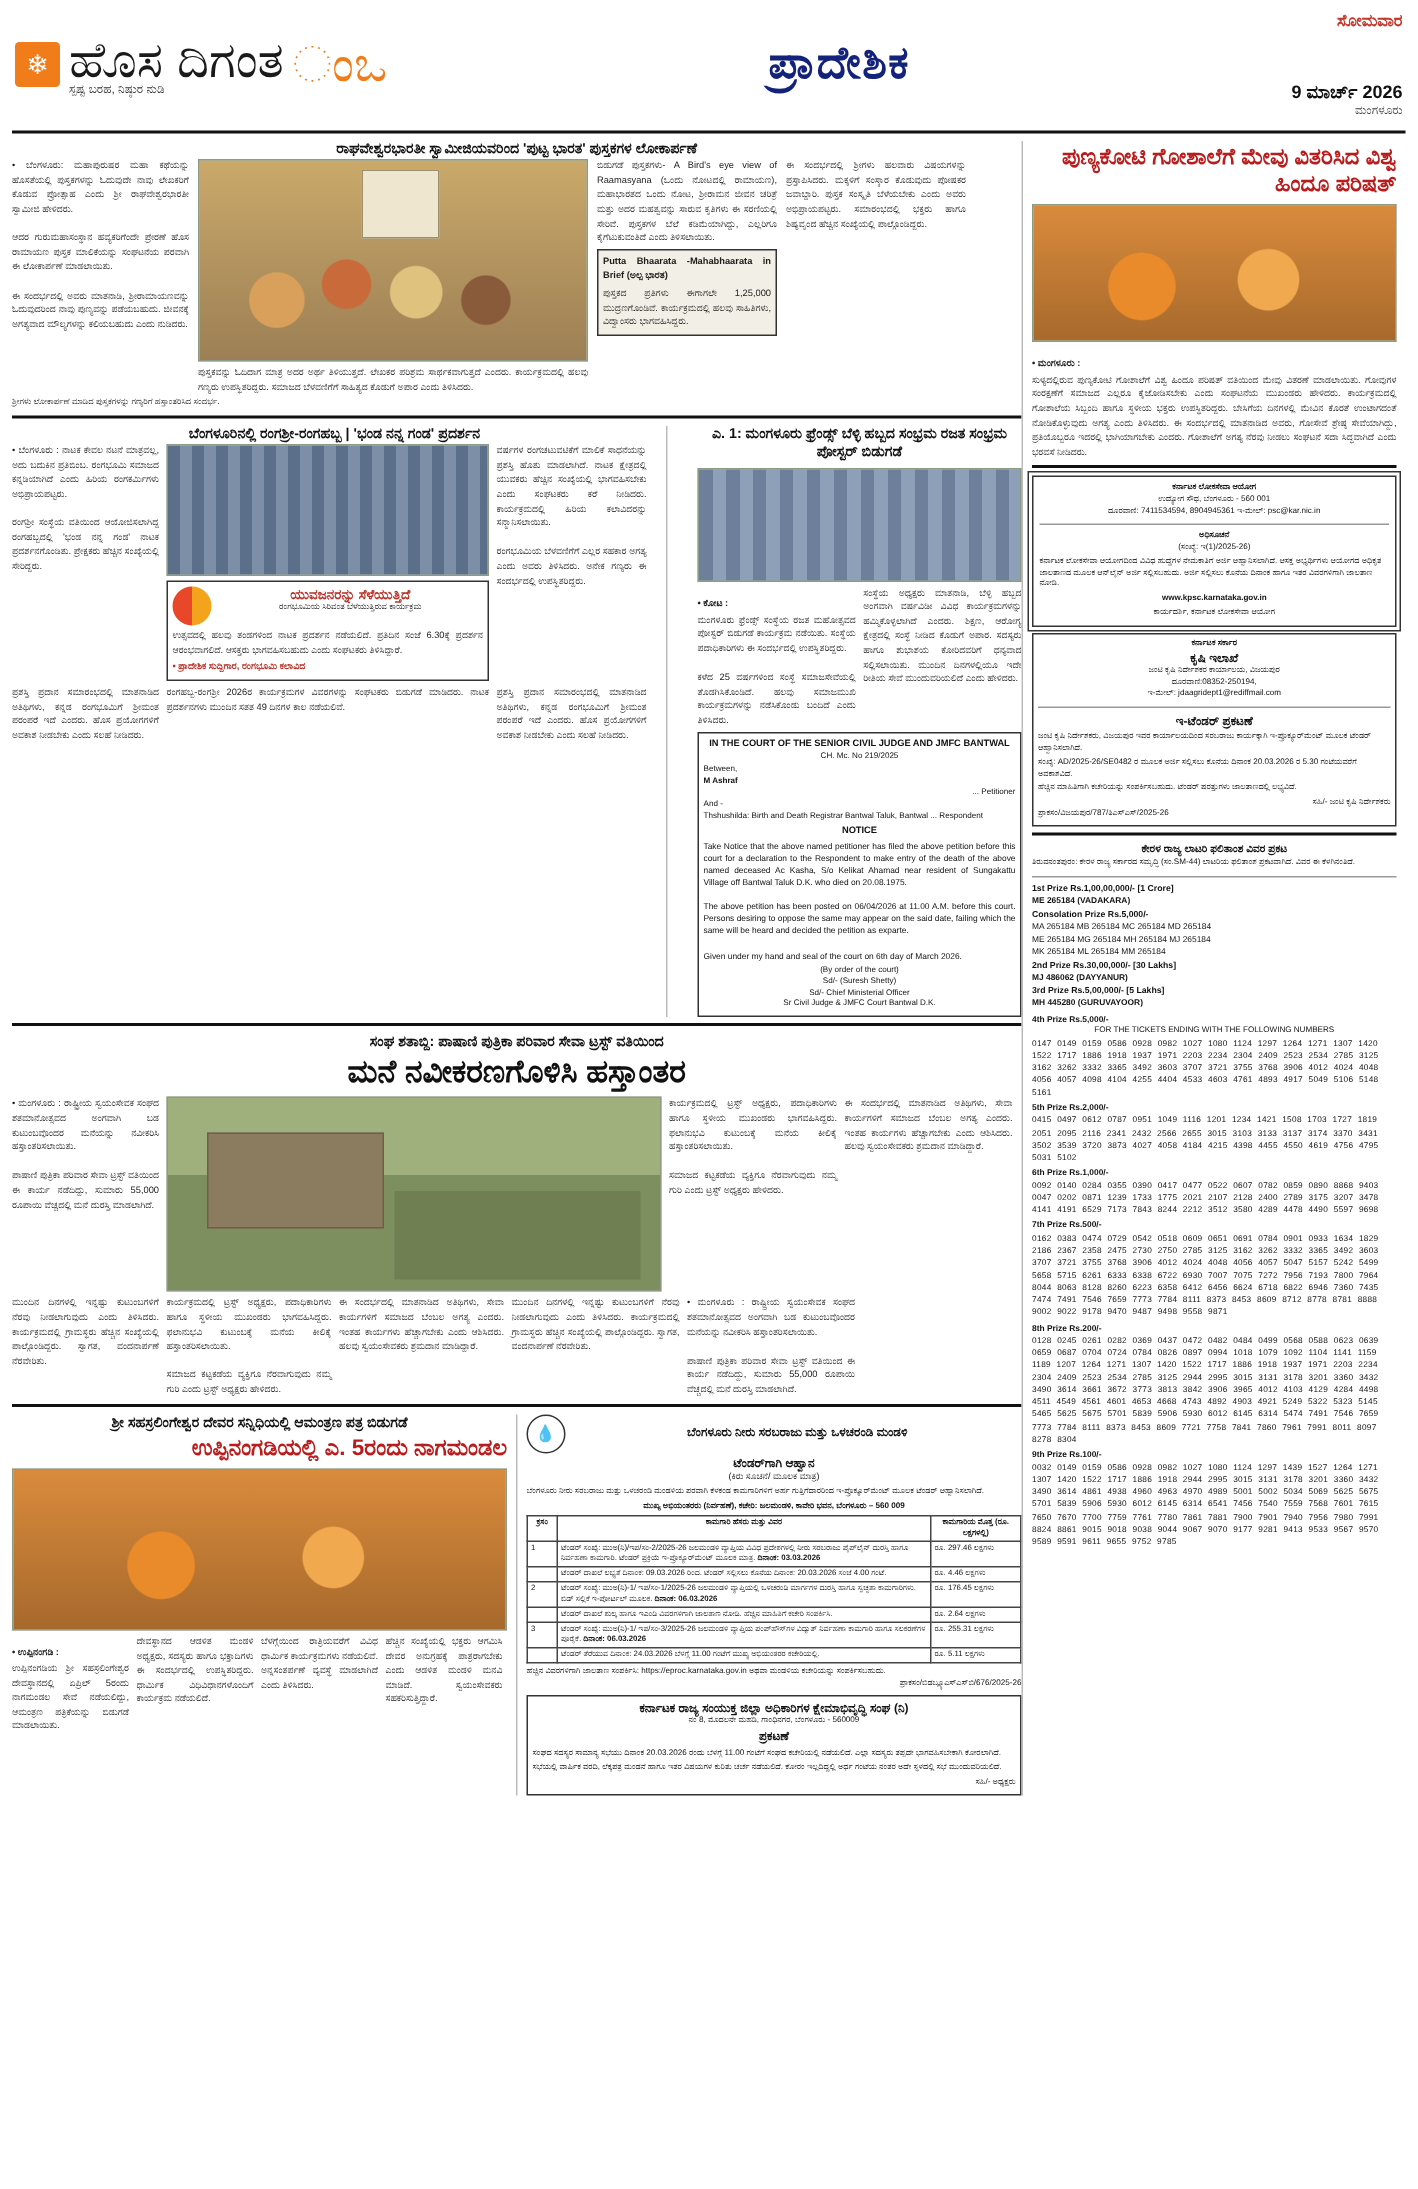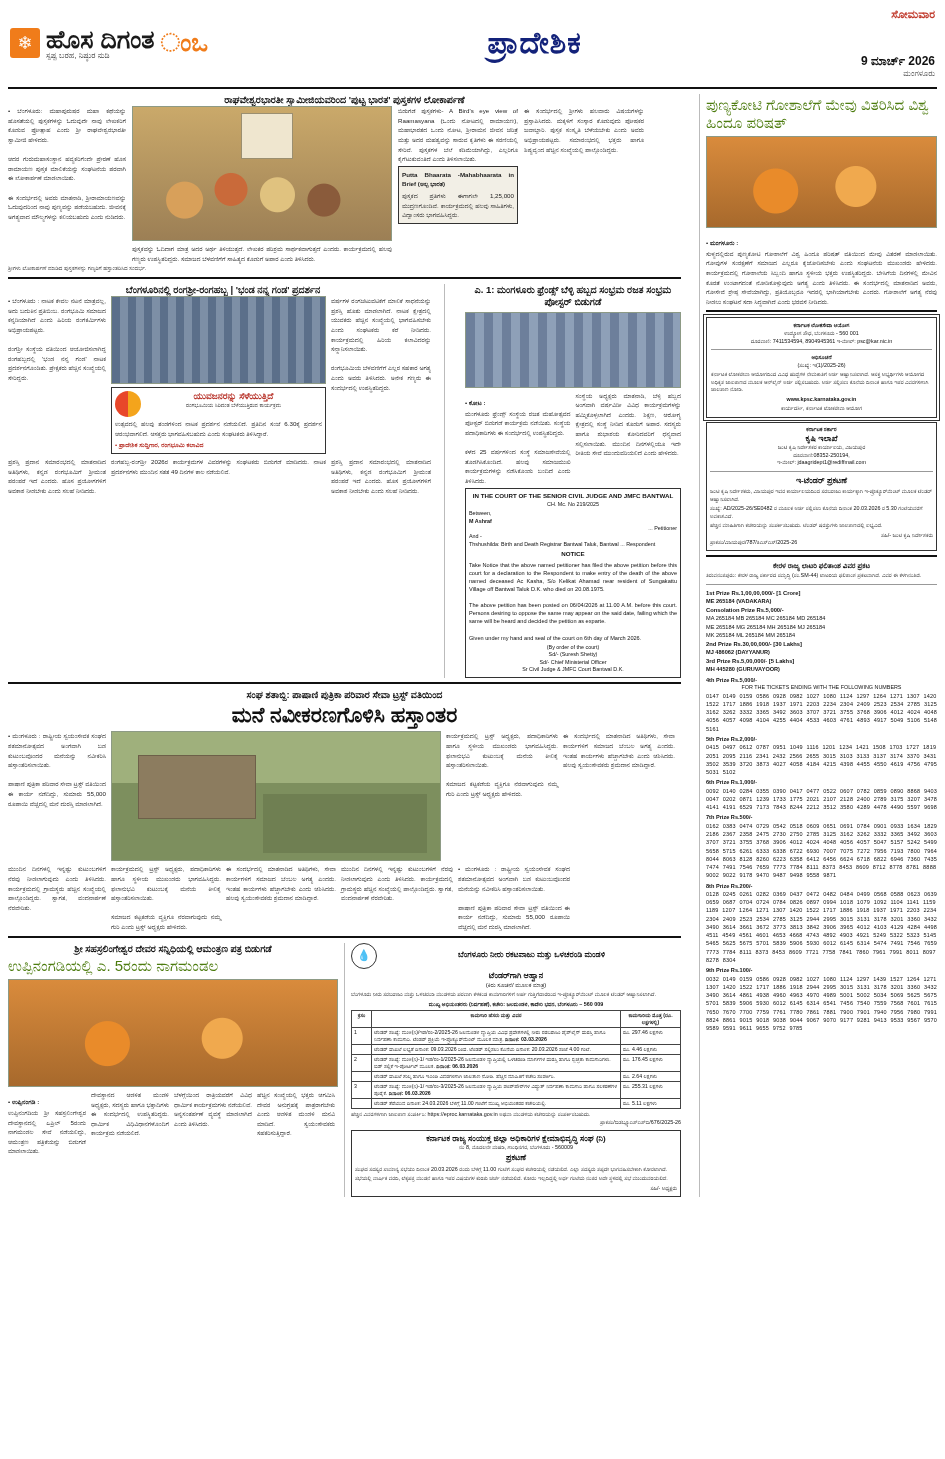--- a/index.html
+++ b/index.html
@@ -11,38 +11,38 @@
     color: #111;
     overflow: hidden;
   }
   .page { width:945px; height:1459px; position:relative; padding:6px 8px; }
 
   
   .masthead { display:flex; align-items:center; justify-content:space-between; padding:2px 2px 6px 2px; }
   .logo-wrap { display:flex; align-items:center; gap:6px; }
   .logo-badge { width:30px; height:30px; background:#f07c1a; border-radius:3px; display:flex; align-items:center; justify-content:center; color:#fff; font-size:18px; }
   .logo-text { line-height:1; }
-  .logo-main { font-size:25px; font-weight:bold; color:#1a1a1a; letter-spacing:0px; }
+  .logo-main { font-size:33px; font-weight:normal; color:#1a1a1a; letter-spacing:0px; }
   .logo-sub { font-size:8px; color:#333; }
   .section-title { font-size:30px; font-weight:bold; color:#13227a; letter-spacing:1px; }
   .dateblock { text-align:right; line-height:1.25; }
   .dateblock .day { color:#c0392b; font-size:11px; font-weight:bold; }
   .dateblock .date { font-size:12px; font-weight:bold; color:#111;margin-top:32px; }
   .dateblock .city { font-size:8px; color:#444; }
 
   .rule { border-top:2px solid #111; margin:2px 0 5px 0; }
   .thinrule { border-top:1px solid #999; margin:4px 0; }
 
   
-  .cols { display:flex; gap:18px; }
+  .cols { display:flex; gap:0; }
   .colL { width:673px; }
   .colR { width:250px; }
   .head1 { font-size:27px; font-weight:bold; text-align:center; line-height:1.15; margin:2px 0 5px 0; color:#111; }
   .head2 { font-size:21px; font-weight:bold; text-align:center; line-height:1.15; margin:2px 0 4px 0; color:#111; }
-  .head3 { font-size:15px; font-weight:normal; text-align:left; line-height:1.2; margin:2px 0 4px 0; color:#4d7c0f; }
+  .head3 { font-size:15px; font-weight:bold; text-align:right; line-height:1.2; margin:2px 0 4px 0; color:#b91c1c; }
   .kicker { font-size:9.5px; font-weight:bold; text-align:center; line-height:1.3; color:#111; }
 
   .body-text { font-size:6.2px; line-height:1.55; text-align:justify; color:#1d1d1d; hyphens:auto; word-break:break-word; }
 
   .photo { background:#b9c3ae; position:relative; overflow:hidden; border:1px solid #8d9a85; }
   .cap-out { font-size:5.6px; line-height:1.35; text-align:justify; padding-top:2px; color:#222; }
 
   .box { border:1px solid #333; padding:3px; }
   .box-dbl { border:1px solid #333; outline:1px solid #333; outline-offset:2px; padding:4px; }
   .shade { background:#f2efe6; }
@@ -311,21 +311,21 @@
               </div>
             <div style="width:78px">
                 <div class="body-text">ಹೆಚ್ಚಿನ ಸಂಖ್ಯೆಯಲ್ಲಿ ಭಕ್ತರು ಆಗಮಿಸಿ ದೇವರ ಅನುಗ್ರಹಕ್ಕೆ ಪಾತ್ರರಾಗಬೇಕು ಎಂದು ಆಡಳಿತ ಮಂಡಳಿ ಮನವಿ ಮಾಡಿದೆ. ಸ್ವಯಂಸೇವಕರು ಸಹಕರಿಸುತ್ತಿದ್ದಾರೆ.</div>
               </div>
           </div>
         </div>
 
         <div class="sep-v" style="width:337px;padding-left:6px">
           <div class="flexrow" style="align-items:center;gap:5px">
             <div class="logo-circle">💧</div>
-            <div class="ad-head" style="flex:1">ಬೆಂಗಳೂರು ನೀರು ರಕಟವಾಜು ಮತ್ತು ಒಳಚರಂಡಿ ಮಂಡಳಿ</div>
+            <div class="ad-head" style="flex:1">ಬೆಂಗಳೂರು ನೀರು ಸರಬರಾಜು ಮತ್ತು ಒಳಚರಂಡಿ ಮಂಡಳಿ</div>
           </div>
           <div class="ad-head mt2">ಟೆಂಡರ್‌ಗಾಗಿ ಆಹ್ವಾನ</div>
           <div class="ad-sub">(ಕಿರು ಸೂಚನೆ/ ಮೂಲಕ ಮಾತ್ರ)</div>
           <div class="tiny mt2">ಬೆಂಗಳೂರು ನೀರು ಸರಬರಾಜು ಮತ್ತು ಒಳಚರಂಡಿ ಮಂಡಳಿಯ ಪರವಾಗಿ ಕೆಳಕಂಡ ಕಾಮಗಾರಿಗಳಿಗೆ ಅರ್ಹ ಗುತ್ತಿಗೆದಾರರಿಂದ ಇ-ಪ್ರೊಕ್ಯೂರ್‌ಮೆಂಟ್ ಮೂಲಕ ಟೆಂಡರ್ ಆಹ್ವಾನಿಸಲಾಗಿದೆ.</div>
           <div class="tiny-c bold mt2">ಮುಖ್ಯ ಅಭಿಯಂತರರು (ನಿರ್ವಹಣೆ), ಕಚೇರಿ: ಜಲಮಂಡಳಿ, ಕಾವೇರಿ ಭವನ, ಬೆಂಗಳೂರು – 560 009</div>
           <table class="tbl mt2">
             <thead>
               <tr>
                 <th style="width:20px">ಕ್ರಸಂ</th>
                 <th>ಕಾಮಗಾರಿ ಹೆಸರು ಮತ್ತು ವಿವರ</th>

